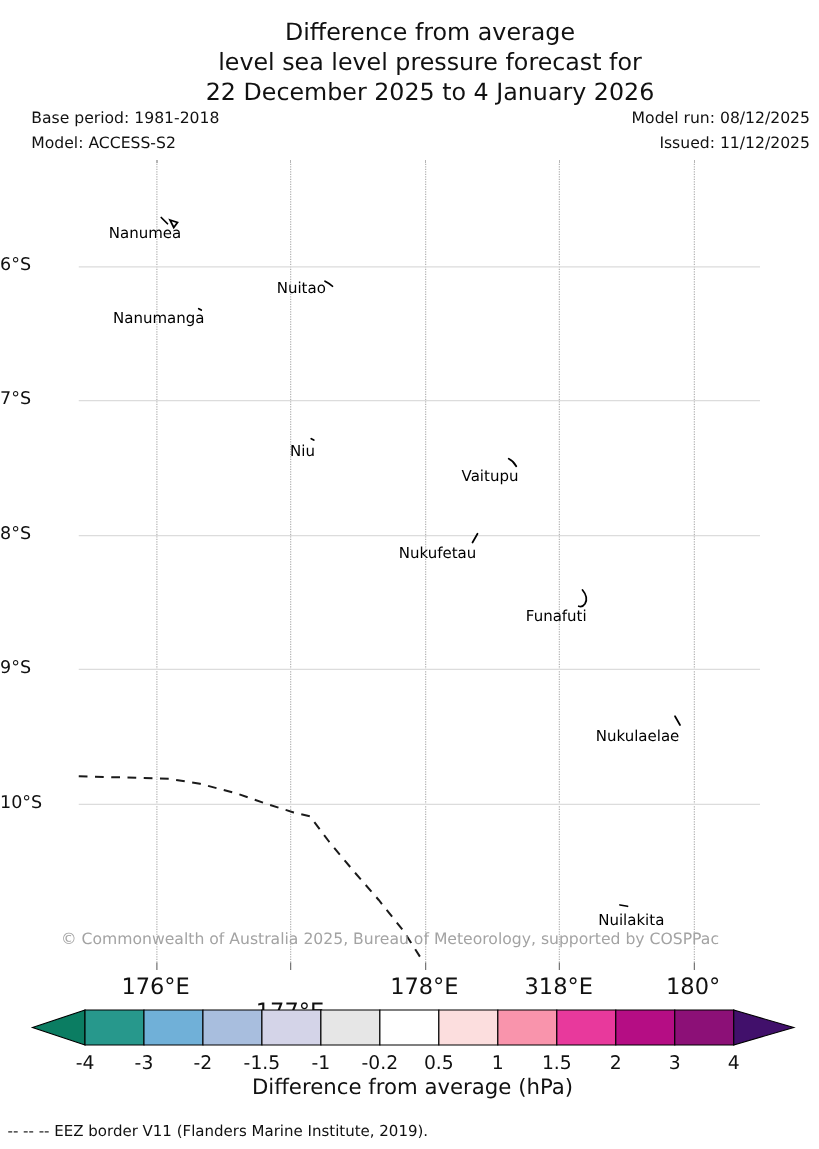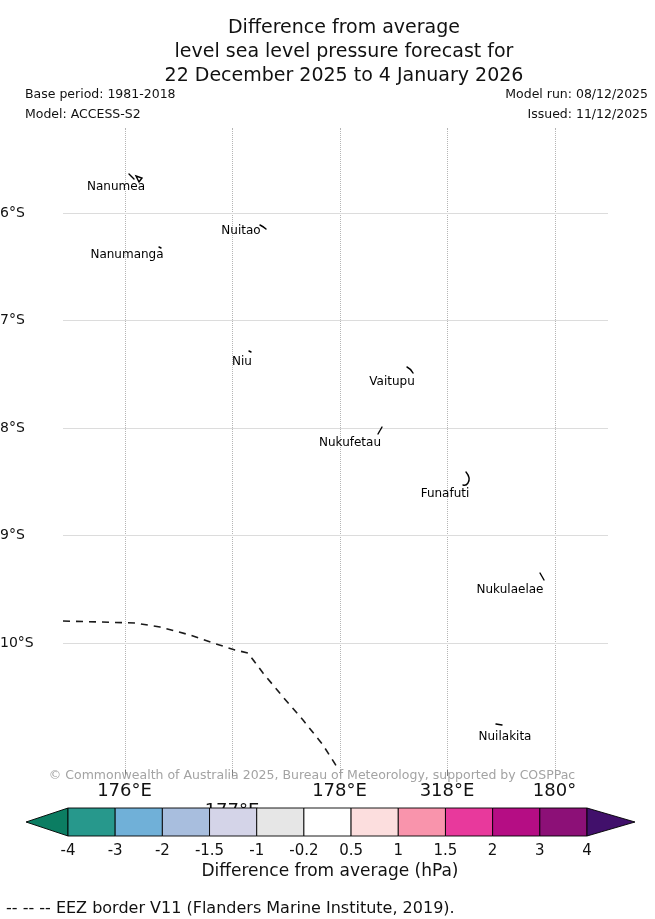--- a/index.html
+++ b/index.html
@@ -11,24 +11,24 @@
   .meta{font-size:12.5px;color:#111;}
   .meta-left{left:25px;text-align:left;}
   .meta-right{right:7px;text-align:right;}
   .vgrid{width:0;border-left:1px dotted #b5b5b5;}
   .hgrid{height:1px;background:#dcdcdc;}
   .tick{width:0;border-left:1px solid #777;height:6px;}
   .ylab{width:56px;text-align:left;font-size:14px;color:#111;}
   .xlab{transform:translateX(-50%);font-size:18px;color:#111;white-space:nowrap;}
   .island-label{transform:translate(-50%,-50%);font-size:12px;color:#000;white-space:nowrap;}
   .copyright{left:312px;top:743px;transform:translateX(-50%);font-size:12.5px;
-             color:#a3a3a3;white-space:nowrap;margin-top:24px;}
+             color:#a3a3a3;white-space:nowrap;}
   .cbar-label{transform:translateX(-50%);font-size:15px;color:#111;}
   .cbar-title{left:330px;top:860px;transform:translateX(-50%);font-size:17px;color:#111;white-space:nowrap;}
-  .footer-legend{left:6px;top:898px;font-size:16px;color:#111;white-space:nowrap;}
+  .footer-legend{left:6px;top:898px;font-size:12px;color:#111;white-space:nowrap;}
   svg{display:block;}
 </style>
 </head>
 <body>
 
 <div class="page">
 
   <div class="abs title-block">
     <div>Difference from average</div>
     <div>level sea level pressure forecast for</div>

